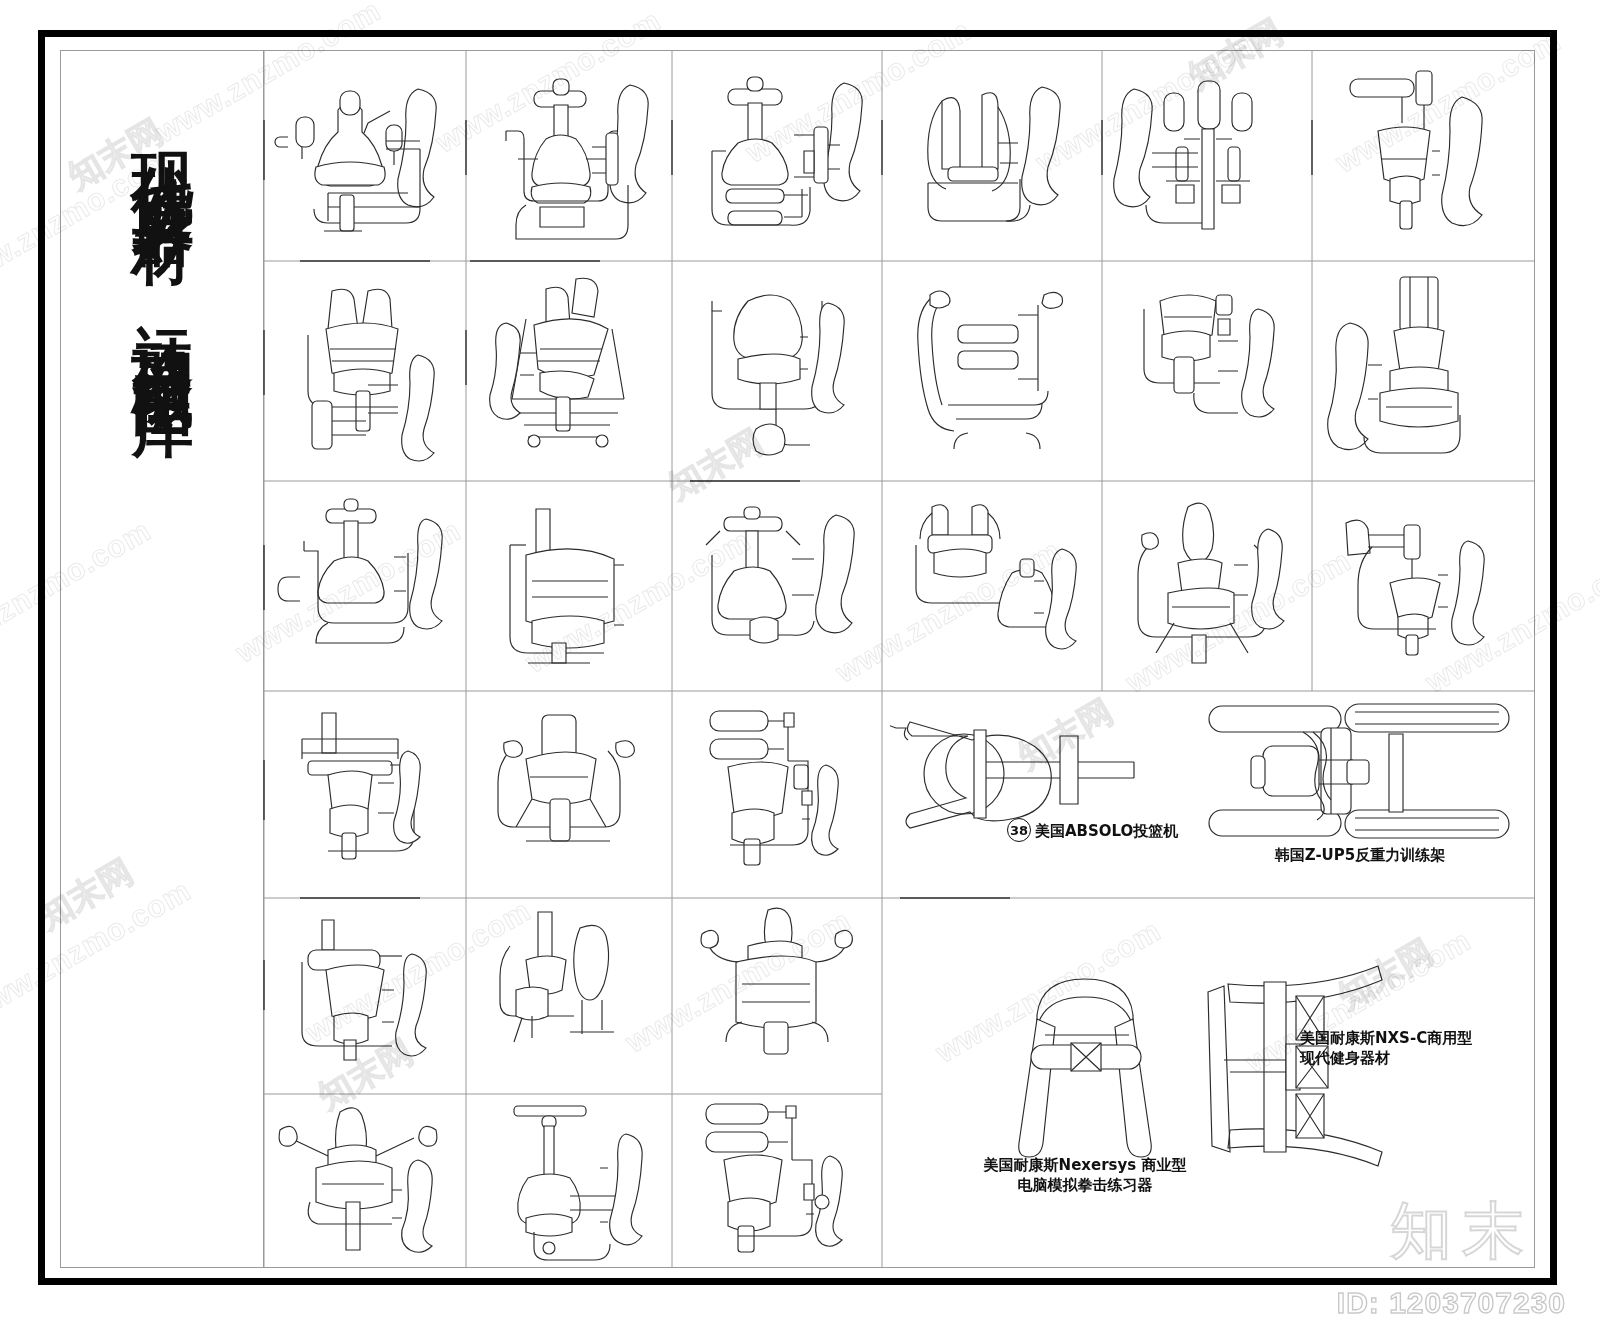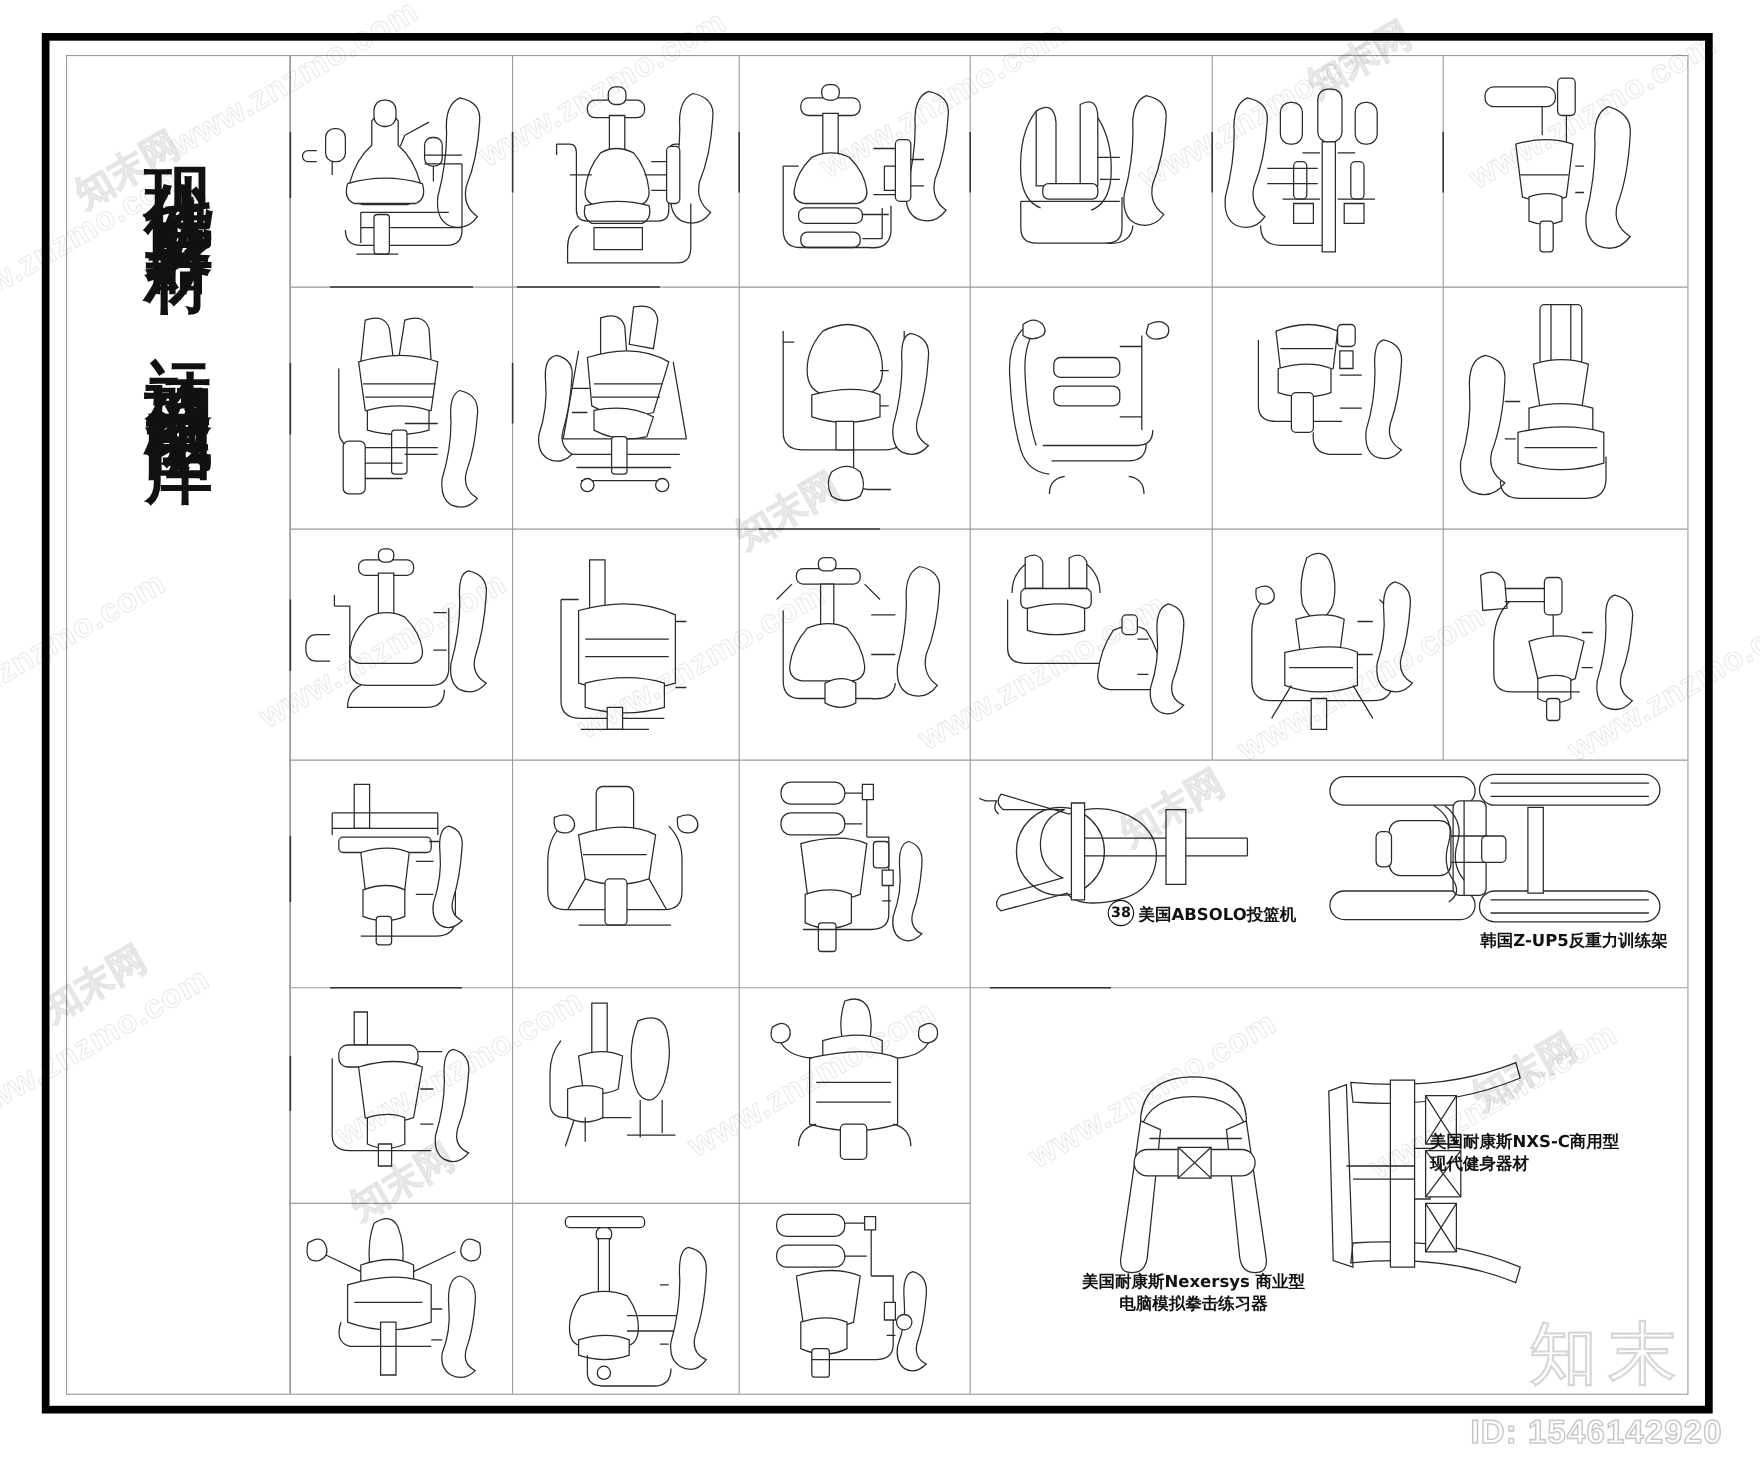--- a/index.html
+++ b/index.html
@@ -576,21 +576,21 @@
     <path class="cadline" d="M136 30 v86"></path>
     <rect class="cadfill" x="68" y="48" width="56" height="50" rx="10"></rect>
     <path class="cadline" d="M124 62 h34 M124 86 h34"></path>
     <rect class="cadfill" x="152" y="62" width="22" height="24" rx="4"></rect>
     <rect class="cadfill" x="194" y="36" width="14" height="78"></rect>
     <path class="cadline" d="M108 34 q20 12 14 34 q-6 20 4 34 q8 12 -4 20"></path>
     <path class="cadline" d="M118 34 q18 14 12 34 q-6 20 6 34"></path>
     <rect class="cadfill" x="56" y="58" width="14" height="32" rx="5"></rect>
   </svg>
 </div>
-<div class="cap cap-lg" style="left:1286px;top:845px;width:290px">韩国Z-UP5反重力训练架</div>
+<div class="cap cap-lg" style="left:1215px;top:845px;width:290px">韩国Z-UP5反重力训练架</div>
 
 <div class="cell" style="left:975px;top:955px;width:220px;height:230px">
   <svg viewBox="0 0 220 230">
     <path class="cadfill" d="M62 60 q4 -36 48 -36 q44 0 48 36 l0 12 q-8 -30 -48 -30 q-40 0 -48 30z"></path>
     <path class="cadfill" d="M62 64 l-18 124 q-2 14 10 14 q12 0 14 -14 l12 -116z"></path>
     <path class="cadfill" d="M158 64 l18 124 q2 14 -10 14 q-12 0 -14 -14 l-12 -116z"></path>
     <rect class="cadfill" x="56" y="90" width="56" height="24" rx="12"></rect>
     <rect class="cadfill" x="110" y="90" width="56" height="24" rx="12"></rect>
     <rect class="cadfill" x="96" y="88" width="30" height="28"></rect>
     <path class="cadline" d="M96 88 l30 28 M126 88 l-30 28"></path>
@@ -640,13 +640,13 @@
   <div class="wm-cn" style="left:60px;top:160px">知末网</div>
   <div class="wm-cn" style="left:660px;top:470px">知末网</div>
   <div class="wm-cn" style="left:1180px;top:60px">知末网</div>
   <div class="wm-cn" style="left:310px;top:1080px">知末网</div>
   <div class="wm-cn" style="left:1010px;top:740px">知末网</div>
   <div class="wm-cn" style="left:1330px;top:980px">知末网</div>
   <div class="wm-cn" style="left:30px;top:900px">知末网</div>
 </div>
 
 <div id="brand">知末</div>
-<div id="idtext">ID: 1546142920</div>
+<div id="idtext">ID: 1203707230</div>
 
 </body></html>

